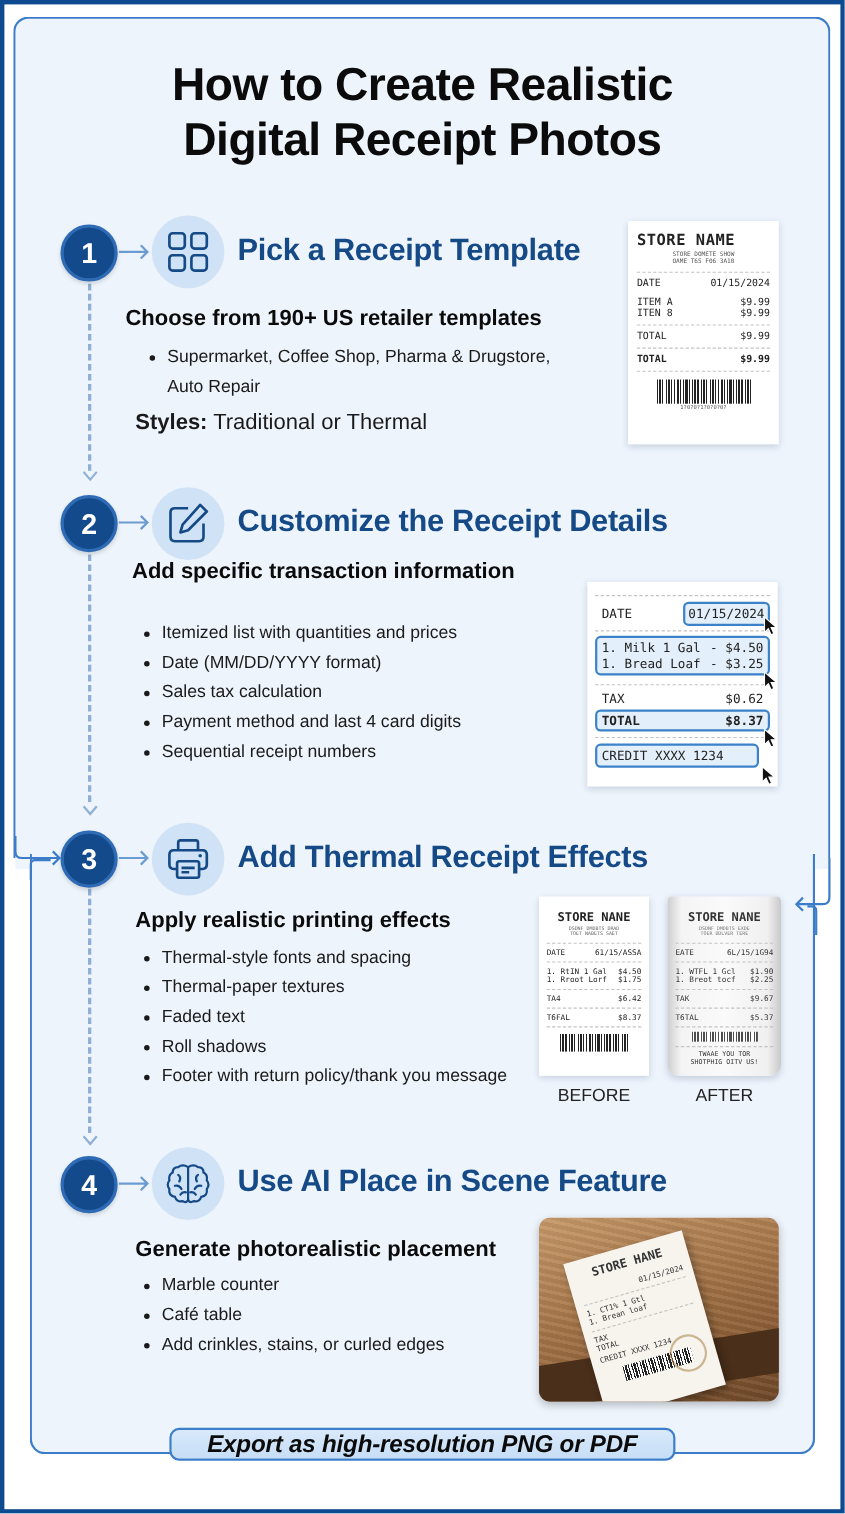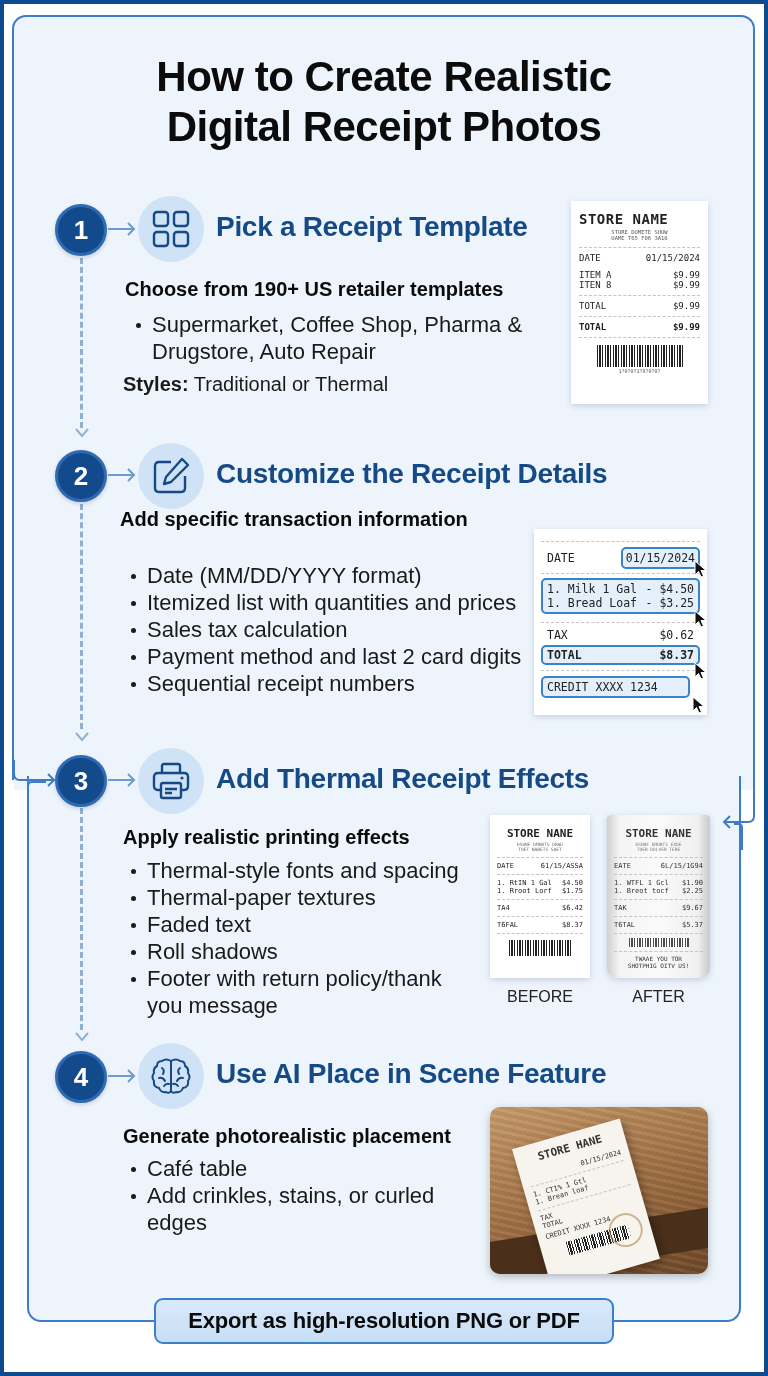--- a/index.html
+++ b/index.html
@@ -52,21 +52,21 @@
     background: #cfe2f6; display: flex; align-items: center; justify-content: center;
   }
   .step-title {
     position: absolute; font-weight: 700; font-size: 28px; color: #154a87;
     letter-spacing: -0.3px; white-space: nowrap;
   }
   .subhead {
     position: absolute; font-weight: 700; font-size: 20px; color: #0b0b0b; white-space: nowrap;
   }
   ul.bullets {
-    position: absolute; list-style: none; font-size: 22px; color: #1a1a1a; line-height: 27px;
+    position: absolute; list-style: none; font-size: 16px; color: #1a1a1a; line-height: 27px;
   }
   ul.bullets li { position: relative; padding-left: 22px; }
   ul.bullets li::before {
     content: ""; position: absolute; left: 6px; top: 12px; width: 5px; height: 5px;
     background: #1a1a1a; border-radius: 50%;
   }
   .styles-line { position: absolute; font-size: 20px; color: #1a1a1a; white-space: nowrap; }
   .styles-line b { font-weight: 700; }
   .dotline {
     position: absolute; width: 0; border-left: 3px dashed #8fb0d4;
@@ -103,25 +103,25 @@
     background: #4a2f1a; transform: rotate(-9deg); transform-origin: left bottom;
   }
   .photo .paper {
     position: absolute; left: 40px; top: 24px; width: 112px; height: 146px;
     background: #f7f4ee; transform: rotate(-16deg);
     box-shadow: 2px 4px 8px rgba(0,0,0,.35);
     font-family: "DejaVu Sans Mono", monospace; color: #333;
     padding: 8px 8px; font-size: 7px;
   }
   .export-btn {
-    position: absolute; left: 154px; top: 1298px; width: 460px; height: 46px;
+    position: absolute; left: 154px; top: 1298px; width: 460px; height: 30px;
     border: 2px solid #3b7ec9; border-radius: 9px;
     background: linear-gradient(180deg, #d9e9fa, #c6def6);
     display: flex; align-items: center; justify-content: center;
-    font-weight: 700; font-size: 22px; color: #0b0b0b; letter-spacing: -0.2px;
+    font-weight: 700; font-size: 22px; color: #0b0b0b; letter-spacing: -0.2px; font-style: italic;
   }
   .conn { position: absolute; }
 </style>
 </head>
 <body>
 
 <div class="page-border"></div>
 
 <div class="panel-fill"></div>
 <div class="panel-top"></div>
@@ -164,21 +164,21 @@
   <svg width="40" height="40" viewBox="0 0 40 40">
     <g fill="none" stroke="#154a87" stroke-width="2.4">
       <rect x="3" y="3" width="14" height="14" rx="3"></rect>
         <rect x="23" y="3" width="14" height="14" rx="3"></rect>
       <rect x="3" y="23" width="14" height="14" rx="3"></rect>
         <rect x="23" y="23" width="14" height="14" rx="3"></rect>
     </g>
   </svg>
 </div>
 <div class="step-title" style="left:216px;top:211px">Pick a Receipt Template</div>
-<div class="subhead" style="left:125px;top:278px">Choose from 190+ US retailer templates</div>
+<div class="subhead" style="left:114px;top:278px">Choose from 190+ US retailer templates</div>
 <ul class="bullets" style="left:130px;top:311px;width:400px">
   <li>Supermarket, Coffee Shop, Pharma &amp; Drugstore, Auto Repair</li>
 </ul>
 <div class="styles-line" style="left:123px;top:373px"><b>Styles:</b><span> Traditional or Thermal</span></div>
 
 <div class="receipt" style="left:571px;top:201px;width:137px;height:203px;padding:10px 8px;font-size:9px">
   <div style="text-align:left;font-weight:700;font-size:14px;letter-spacing:0.5px">STORE NAME</div>
   <div style="text-align:center;font-size:5.5px;color:#555;margin-top:2px">STORE DOMETE SHOW</div>
   <div style="text-align:center;font-size:5.5px;color:#555">OAME T65 F06 3A10</div>
   <div class="r-dash" style="margin:6px 0 5px"></div>
@@ -218,24 +218,24 @@
   <svg width="40" height="40" viewBox="0 0 40 40">
     <g fill="none" stroke="#154a87" stroke-width="2.4" stroke-linejoin="round">
       <path d="M20 6 H8 Q4 6 4 10 V32 Q4 36 8 36 H30 Q34 36 34 32 V20"></path>
       <path d="M31 3 L37 9 L20 26 L13 28 L15 21 Z"></path>
     </g>
   </svg>
 </div>
 <div class="step-title" style="left:216px;top:458px">Customize the Receipt Details</div>
 <div class="subhead" style="left:120px;top:508px">Add specific transaction information</div>
 <ul class="bullets" style="left:125px;top:562px;width:400px">
+  <li>Itemized list with quantities and prices</li>
   <li>Date (MM/DD/YYYY format)</li>
-  <li>Itemized list with quantities and prices</li>
   <li>Sales tax calculation</li>
-  <li>Payment method and last 2 card digits</li>
+  <li>Payment method and last 4 card digits</li>
   <li>Sequential receipt numbers</li>
 </ul>
 
 <div class="receipt" style="left:534px;top:529px;width:173px;height:186px;padding:12px 7px;font-size:11.5px">
   <div class="r-dash" style="margin-bottom:5px"></div>
   <div class="r-row" style="align-items:center">
       <span style="padding-left:6px">DATE</span>
       <span class="hl" style="padding:2px 3px">01/15/2024</span>
     </div>
   <div class="r-dash" style="margin:4px 0"></div>
@@ -379,20 +379,21 @@
       <path d="M21 5 Q26 2 30 5 Q35 5 35 10 Q39 12 38 17 Q41 21 38 25 Q39 31 33 32 Q31 37 26 36 Q23 38 21 35"></path>
       <path d="M21 5 V35"></path>
       <path d="M12 12 Q15 14 13 18 M9 22 Q13 21 15 25 M14 30 Q16 27 19 28"></path>
       <path d="M30 12 Q27 14 29 18 M33 22 Q29 21 27 25 M28 30 Q26 27 23 28"></path>
     </g>
   </svg>
 </div>
 <div class="step-title" style="left:216px;top:1058px">Use AI Place in Scene Feature</div>
 <div class="subhead" style="left:123px;top:1125px">Generate photorealistic placement</div>
 <ul class="bullets" style="left:125px;top:1155px;width:360px">
+  <li>Marble counter</li>
   <li>Café table</li>
   <li>Add crinkles, stains, or curled edges</li>
 </ul>
 
 <div class="photo">
   <div class="grain"></div>
   <div class="edge"></div>
   <div class="paper">
     <div style="font-weight:700;font-size:11px;text-align:center">STORE HANE</div>
     <div style="text-align:right;margin-top:8px">01/15/2024</div>

